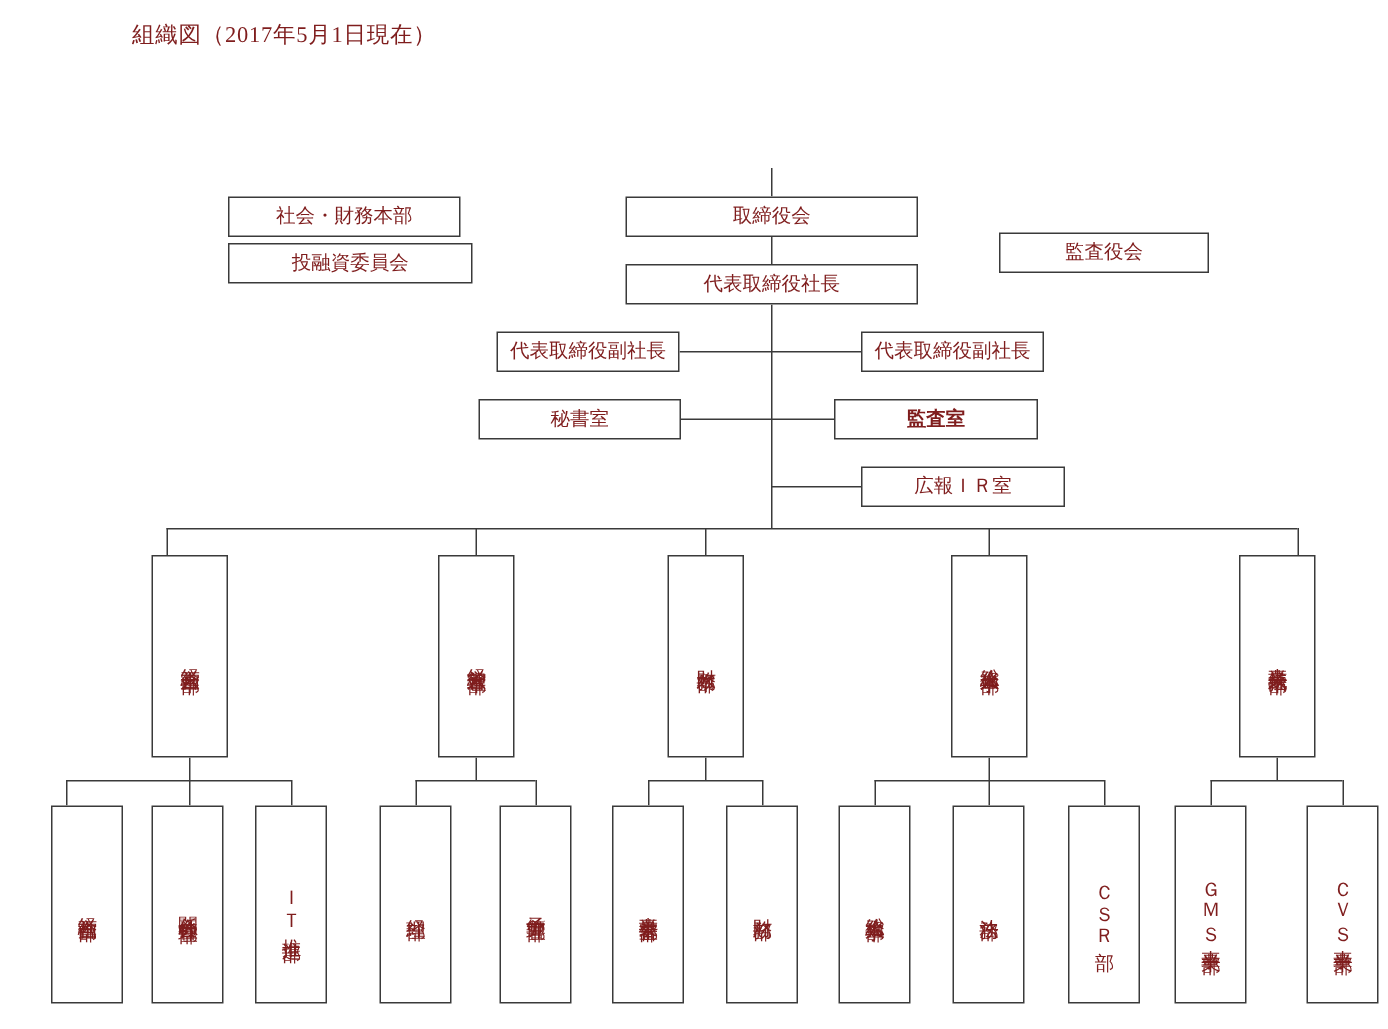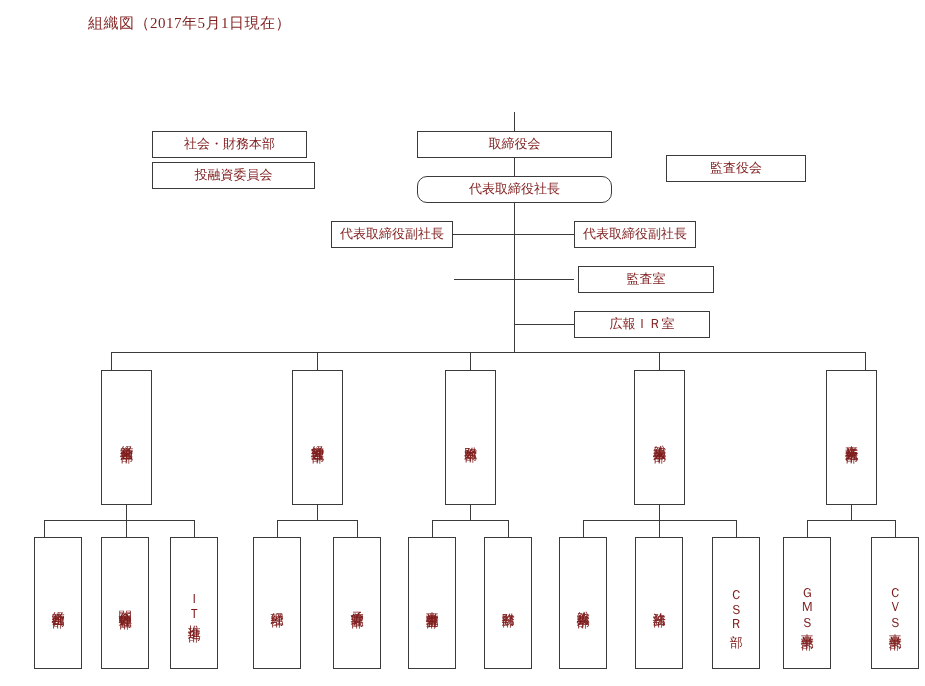--- a/index.html
+++ b/index.html
@@ -64,35 +64,36 @@
 <body>
 
 <div id="page">
 
   <div id="chart-title">組織図（2017年5月1日現在）</div>
 
   <div class="node" style="left:152px; top:131px; width:155px; height:27px;">社会・財務本部</div>
   <div class="node" style="left:152px; top:162px; width:163px; height:27px;">投融資委員会</div>
 
   <div class="node" style="left:417px; top:131px; width:195px; height:27px;">取締役会</div>
-  <div class="node" style="left:417px; top:176px; width:195px; height:27px;border-radius:10px;">代表取締役社長</div>
+  <div class="node" style="left:417px; top:176px; width:195px; height:27px;">代表取締役社長</div>
   <div class="node" style="left:666px; top:155px; width:140px; height:27px;">監査役会</div>
 
   <div class="line v" style="left:514px; top:112px; height:19px;"></div>
 
   <div class="line v" style="left:514px; top:158px; height:18px;"></div>
 
   <div class="line v" style="left:514px; top:203px; height:149px;"></div>
 
   <div class="node" style="left:331px; top:221px; width:122px; height:27px;">代表取締役副社長</div>
   <div class="node" style="left:574px; top:221px; width:122px; height:27px;">代表取締役副社長</div>
   <div class="line h" style="left:453px; top:234px; width:61px;"></div>
   <div class="line h" style="left:514px; top:234px; width:60px;"></div>
 
-  <div class="node" style="left:578px; top:266px; width:136px; height:27px;">監査室</div>
+  <div class="node" style="left:319px; top:266px; width:135px; height:27px;">秘書室</div>
+  <div class="node" style="left:556px; top:266px; width:136px; height:27px;font-weight:bold;">監査室</div>
   <div class="line h" style="left:454px; top:279px; width:60px;"></div>
   <div class="line h" style="left:514px; top:279px; width:60px;"></div>
 
   <div class="node" style="left:574px; top:311px; width:136px; height:27px;">広報ＩＲ室</div>
   <div class="line h" style="left:514px; top:324px; width:60px;"></div>
 
   <div class="line h" style="left:111px; top:352px; width:754px;"></div>
 
   <div class="line v" style="left:111px; top:352px; height:18px;"></div>
   <div class="line v" style="left:317px; top:352px; height:18px;"></div>

